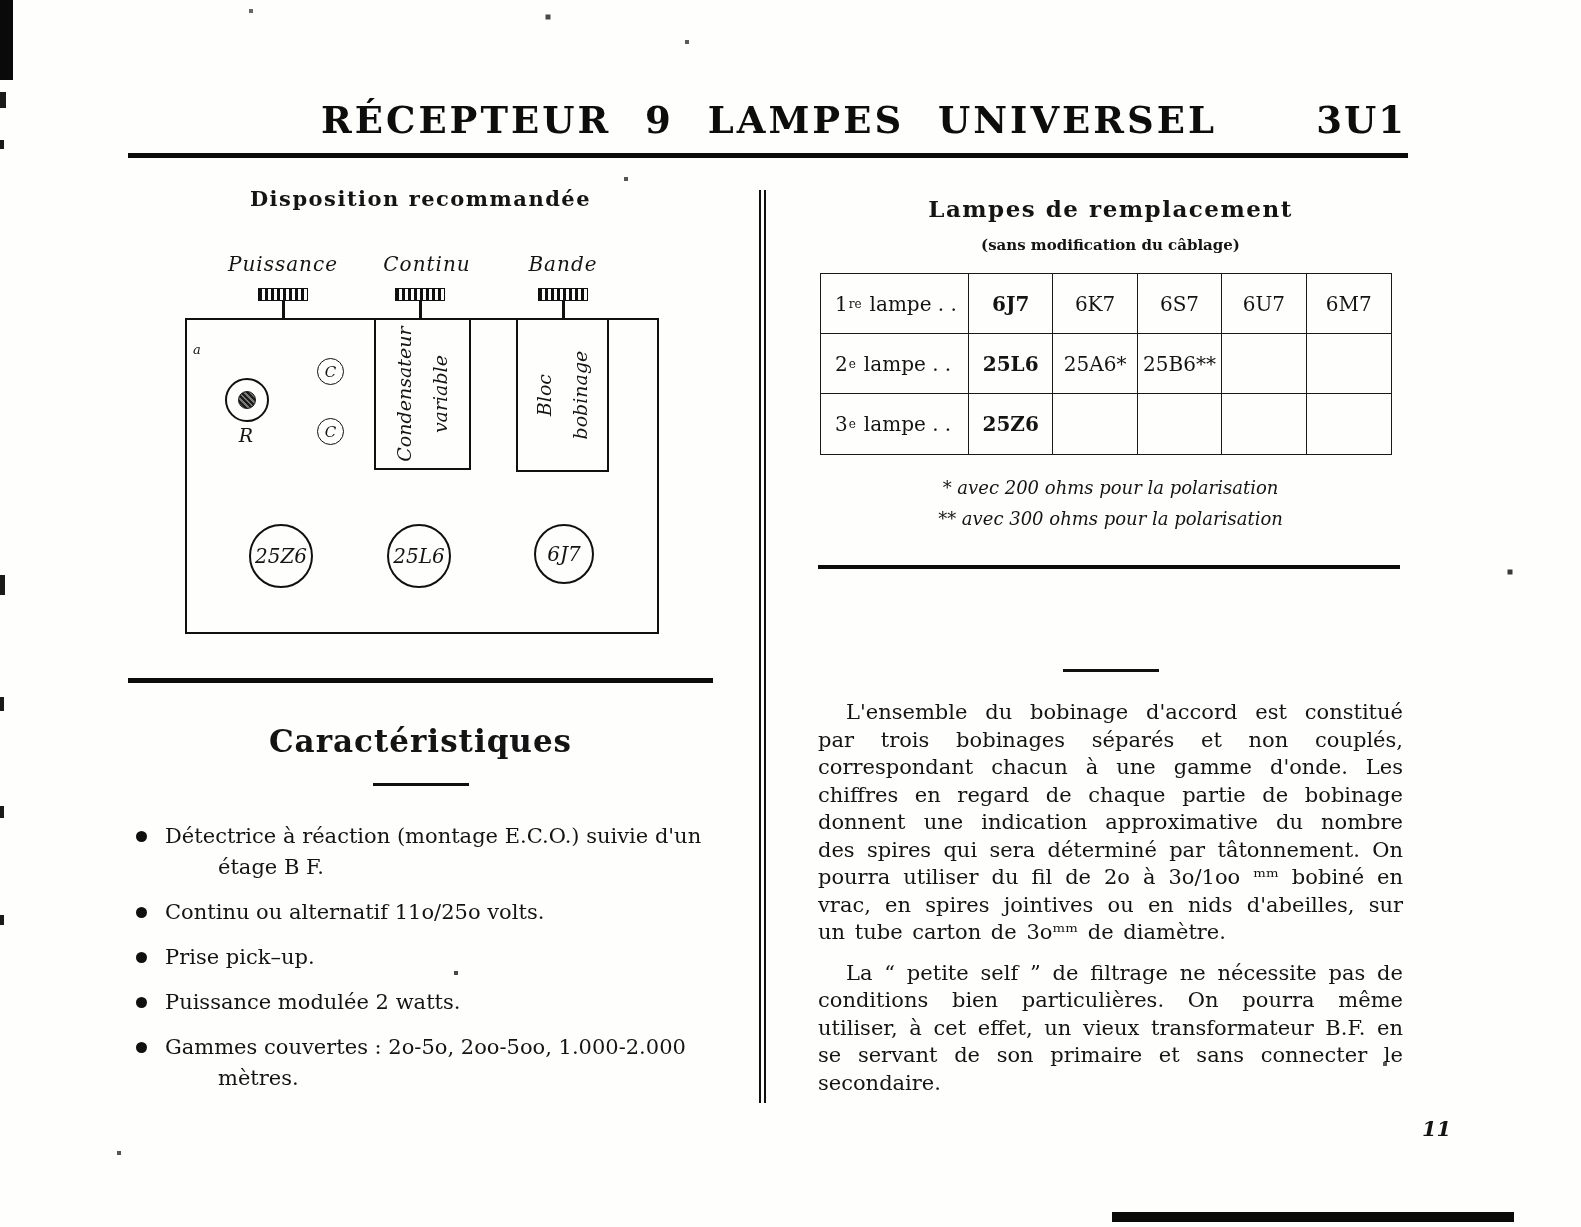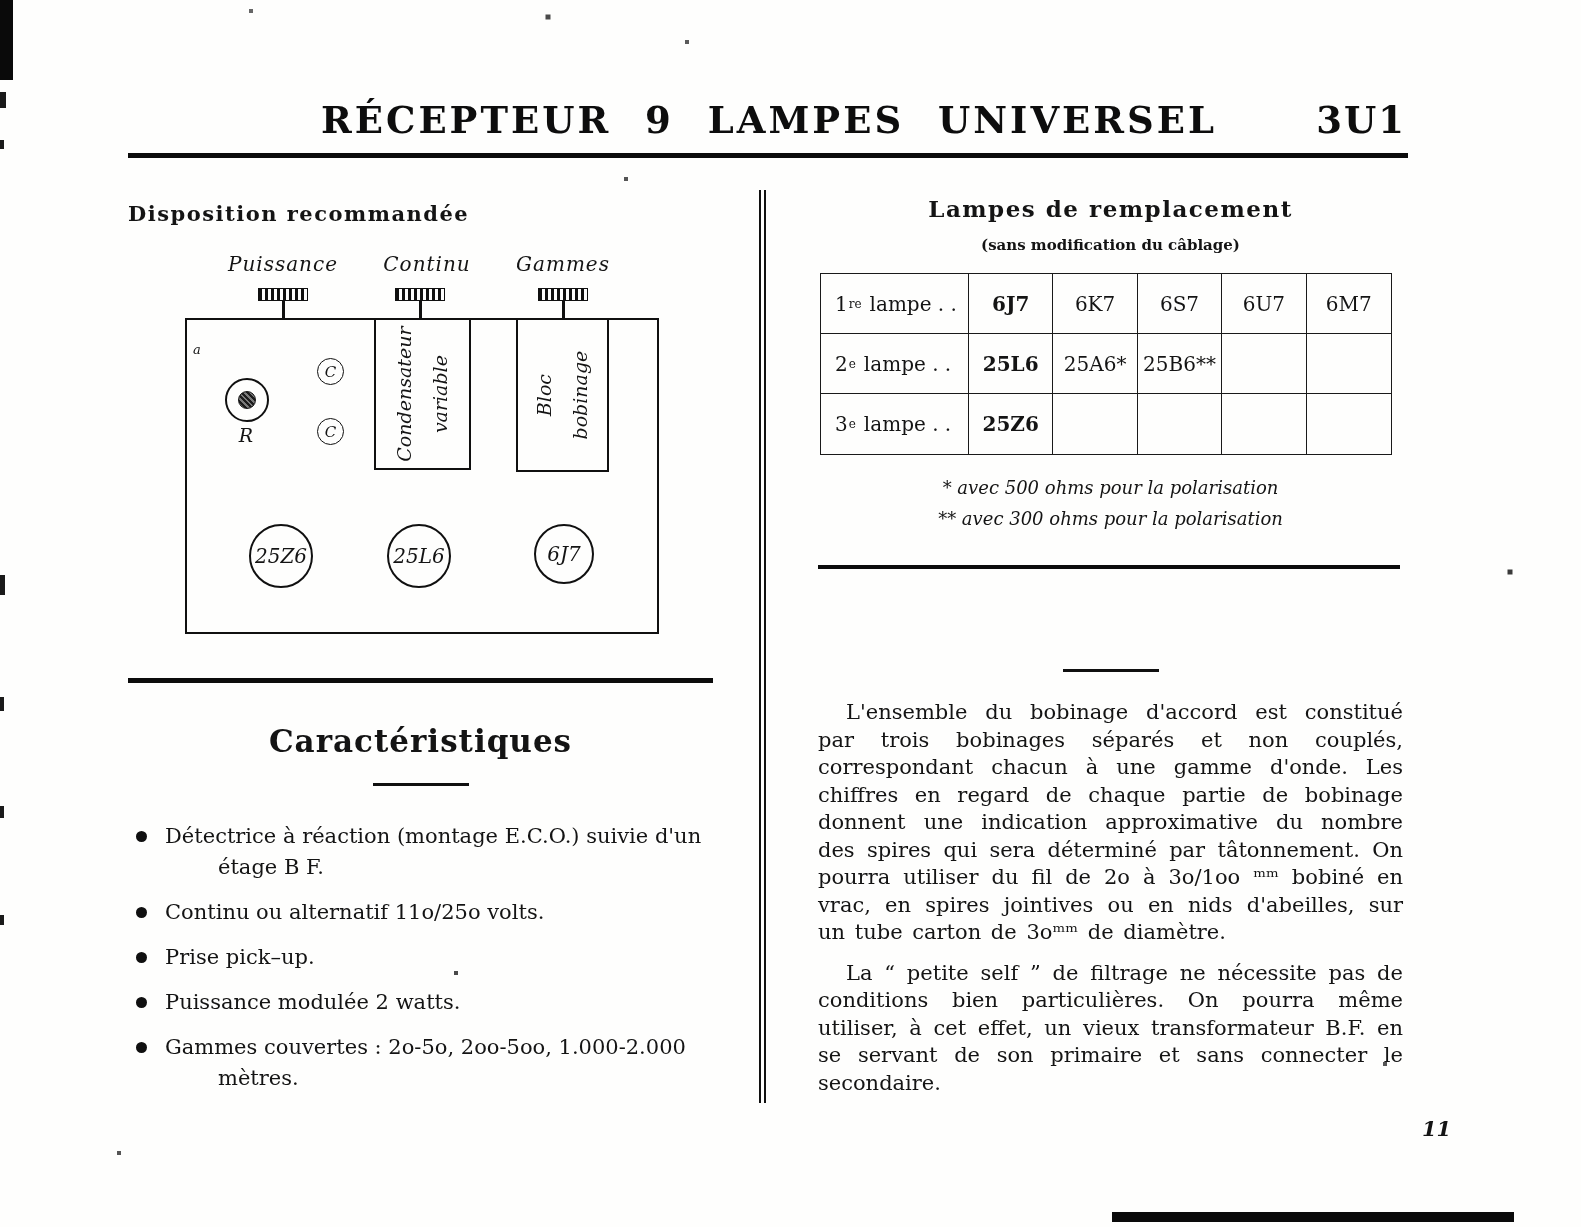--- a/index.html
+++ b/index.html
@@ -31,21 +31,21 @@
   
   .divider { position:absolute; left:759px; top:190px; width:7px; height:913px;
              border-left:2.5px solid #101010; border-right:2.5px solid #101010; }
 
   
   .col { position:absolute; top:185px; width:585px; height:1042px; }
   .col.left  { left:128px; }
   .col.right { left:818px; }
 
   
-  .disp-h { position:absolute; top:16px; width:100%; text-align:left; font-size:21px; font-weight:bold; letter-spacing:1.5px; }
+  .disp-h { position:absolute; top:1px; width:100%; text-align:center; font-size:21px; font-weight:bold; letter-spacing:1.5px; }
   .diagram { position:absolute; top:55px; left:0; width:585px; height:400px; }
   .knob-label { position:absolute; top:12px; width:130px; text-align:center; font-style:italic; font-size:20px; letter-spacing:1px; }
   .kl1 { left:90px; } .kl2 { left:234px; } .kl3 { left:370px; }
   .knob { position:absolute; top:48px; width:50px; height:13px; border:1.5px solid #101010;
           background:repeating-linear-gradient(90deg,#101010 0 3px,#fdfdfd 3px 6px); }
   .k1 { left:130px; } .k2 { left:267px; } .k3 { left:410px; }
   .shaft { position:absolute; top:61px; width:3px; height:18px; background:#101010; }
   .s1 { left:154px; } .s2 { left:291px; } .s3 { left:434px; }
   .chassis { position:absolute; left:57px; top:78px; width:474px; height:316px; border:2.5px solid #101010; }
   .mark-a { position:absolute; left:6px; top:22px; font-size:13px; font-style:italic; }
@@ -122,21 +122,21 @@
   <div class="title-rule"></div>
 
   <div class="divider"></div>
 
   <section class="col left">
     <h2 class="disp-h">Disposition recommandée</h2>
 
     <div class="diagram">
       <div class="knob-label kl1">Puissance</div>
       <div class="knob-label kl2">Continu</div>
-      <div class="knob-label kl3">Gammes</div>
+      <div class="knob-label kl3">Bande</div>
       <div class="knob k1"></div>
       <div class="knob k2"></div>
       <div class="knob k3"></div>
       <div class="shaft s1"></div>
       <div class="shaft s2"></div>
       <div class="shaft s3"></div>
 
       <div class="chassis">
         <div class="mark-a">a</div>
         <div class="rcomp">
@@ -232,21 +232,21 @@
           <sup>e</sup>
           <span class="rest">lampe . .</span>
       </div>
       <div class="tc bold lastrow">25Z6</div>
       <div class="tc lastrow"></div>
       <div class="tc lastrow"></div>
       <div class="tc lastrow"></div>
       <div class="tc lastcol lastrow"></div>
     </div>
 
-    <div class="fn fn1">* avec 500 ohms pour la polarisation</div>
+    <div class="fn fn1">* avec 200 ohms pour la polarisation</div>
     <div class="fn fn2">** avec 300 ohms pour la polarisation</div>
 
     <div class="rule right-rule"></div>
 
     <div class="h-underline hu2"></div>
 
     <div class="obs-text">
       <p>L'ensemble du bobinage d'accord est constitué par trois bobinages séparés et non couplés, correspondant chacun à une gamme d'onde. Les chiffres en regard de chaque partie de bobinage donnent une indication approximative du nombre des spires qui sera déterminé par tâtonnement. On pourra utiliser du fil de 2o à 3o/1oo ᵐᵐ bobiné en vrac, en spires jointives ou en nids d'abeilles, sur un tube carton de 3oᵐᵐ de diamètre.</p>
       <p>La “ petite self ” de filtrage ne nécessite pas de conditions bien particulières. On pourra même utiliser, à cet effet, un vieux transformateur B.F. en se servant de son primaire et sans connecter le secondaire.</p>
     </div>

